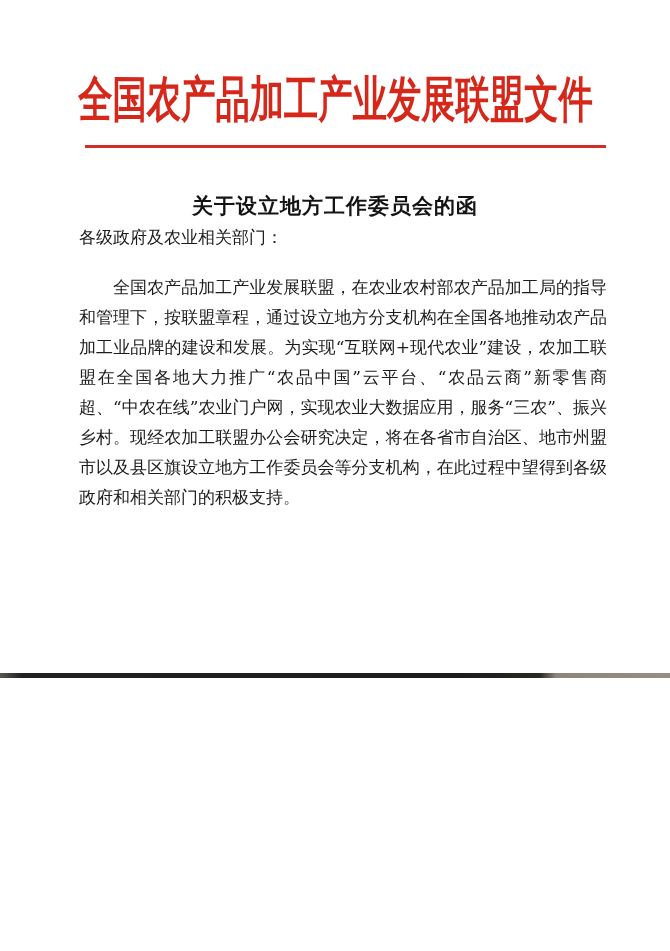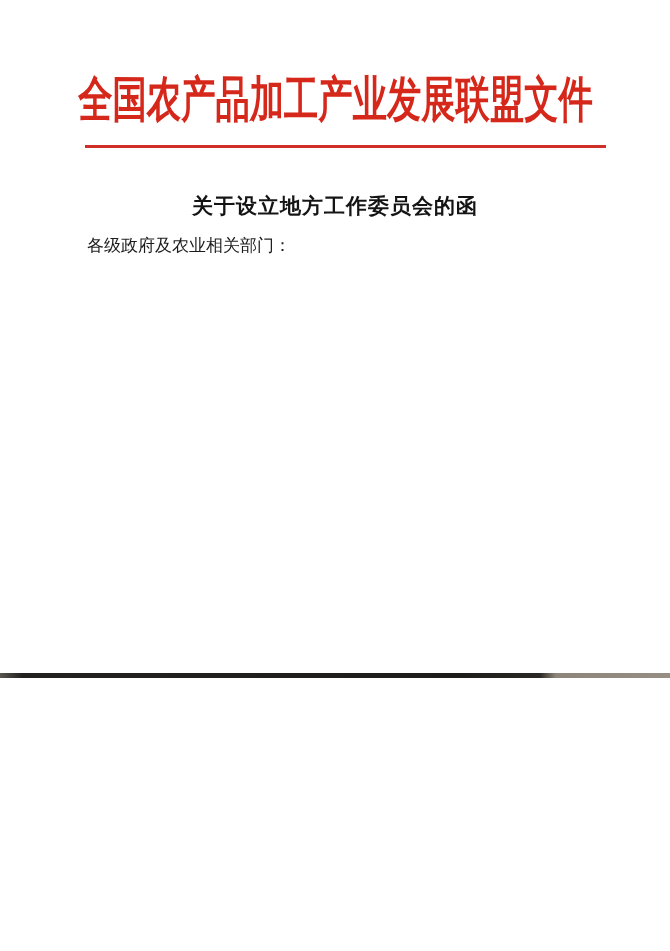--- a/index.html
+++ b/index.html
@@ -21,21 +21,21 @@
   .doc-title{
     position:absolute;top:156px;left:0;width:670px;text-align:center;
     font-size:21px;font-weight:bold;color:#141414;letter-spacing:1px;
     font-family:"DejaVu Sans","Liberation Sans",sans-serif;
     margin-top:36px;
   }
   .body-text{
     position:absolute;top:222px;left:79px;width:528px;
     font-size:17px;line-height:30px;text-align:justify;color:#1c1c1c;
   }
-  .body-text p{margin:8px;}
+  .body-text p{margin:0;}
   .body-text p.indent{text-indent:2em;}
   .body-text p.para-gap{margin-top:20px;}
   .sig-org{
     position:absolute;top:781px;left:378px;font-size:21px;color:#1c1c1c;white-space:nowrap;
   }
   .sig-date{
     position:absolute;top:813px;left:424px;width:138px;text-align:center;
     font-size:17px;color:#1c1c1c;white-space:nowrap;
   }
   .seal{
@@ -57,20 +57,21 @@
   <div class="header-banner">
     <span>全国农产品加工产业发展联盟文件</span>
   </div>
 
   <div class="red-rule"></div>
 
   <div class="doc-title">关于设立地方工作委员会的函</div>
 
   <div class="body-text">
     <p>各级政府及农业相关部门：</p>
+    <p class="indent para-gap">全国农产品加工产业发展联盟，在农业农村部农产品加工局的指导和管理下，按联盟章程，通过设立地方分支机构在全国各地推动农产品加工业品牌的建设和发展。为实现“互联网+现代农业”建设，农加工联盟在全国各地大力推广“农品中国”云平台、“农品云商”新零售商超、“中农在线”农业门户网，实现农业大数据应用，服务“三农”、振兴乡村。现经农加工联盟办公会研究决定，将在各省市自治区、地市州盟市以及县区旗设立地方工作委员会等分支机构，在此过程中望得到各级政府和相关部门的积极支持。</p>
   </div>
 
   <div class="sig-org">全国农产品加工产业发展联盟</div>
   <div class="sig-date">2018 年 6 月 12 日</div>
 
   <div class="seal">
     <svg id="seal-svg" width="126" height="126" viewBox="-63 -63 126 126" xmlns="http://www.w3.org/2000/svg">
       <circle id="seal-ring" cx="0" cy="0" r="56.5" fill="none" stroke-width="4.5" stroke="#dd3425"></circle>
       <polygon id="seal-star" points="0.00,-23.00 5.53,-7.60 21.87,-7.11 8.94,2.90 13.52,18.61 0.00,9.40 -13.52,18.61 -8.94,2.90 -21.87,-7.11 -5.53,-7.60" fill="#dd3425"></polygon>
       <g id="seal-text-group" font-size="15.5" font-weight="bold" font-family="DejaVu Serif, Liberation Serif, serif" fill="#dd3425">

